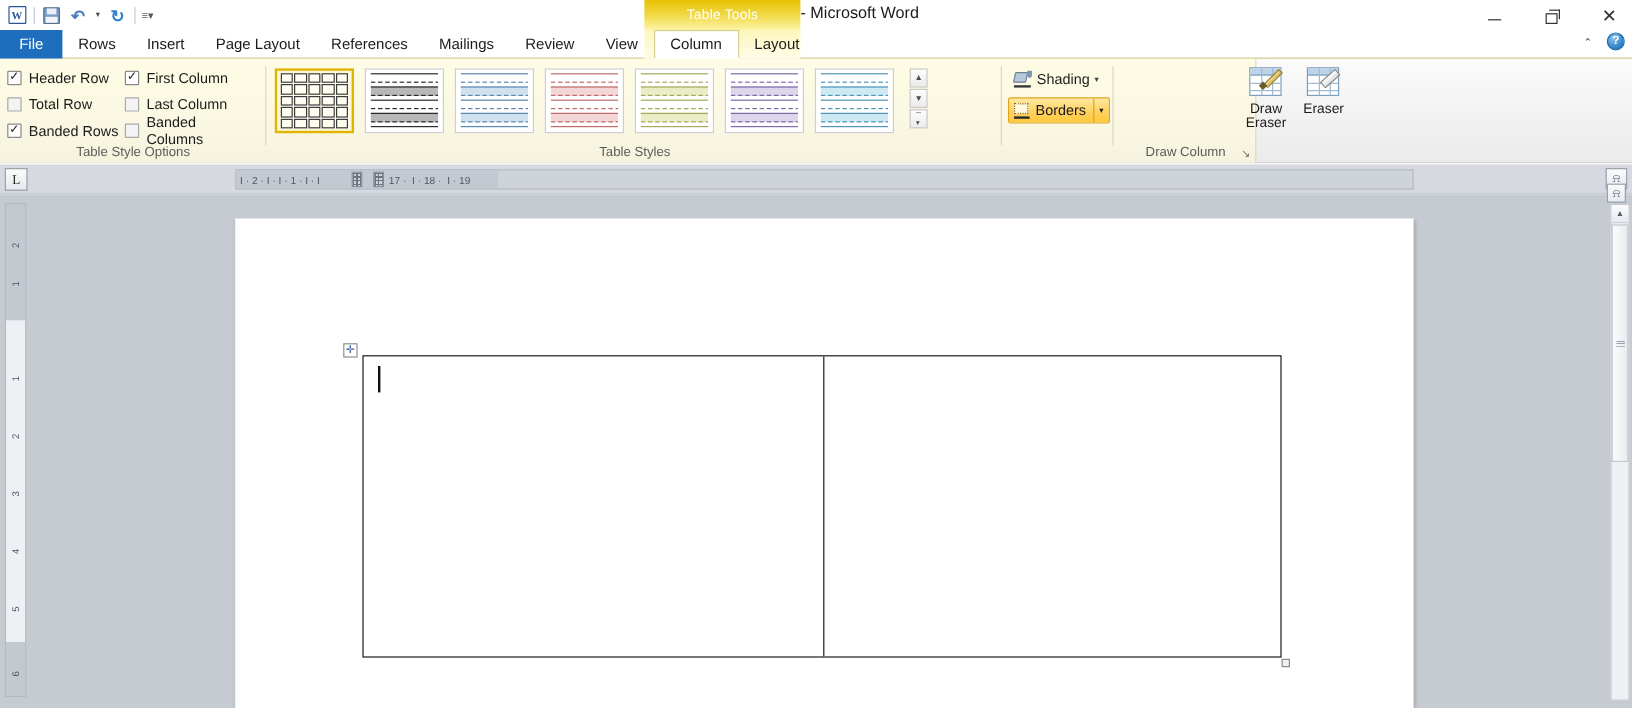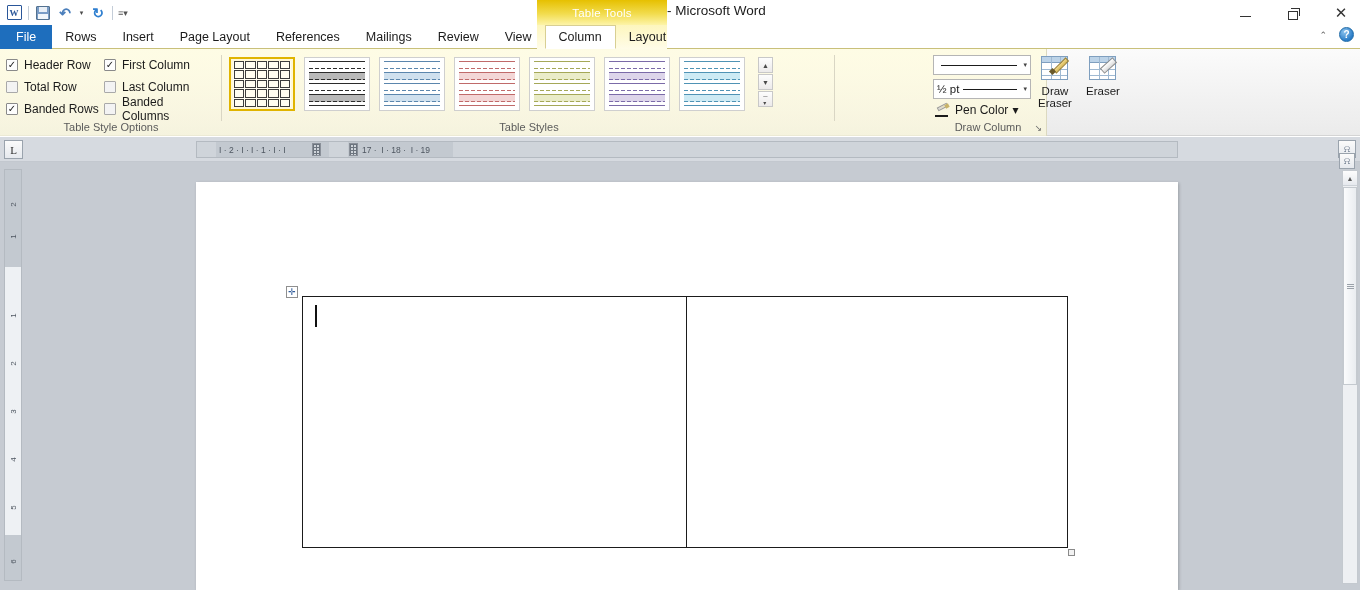--- a/index.html
+++ b/index.html
@@ -229,21 +229,21 @@
     position: absolute; left: 4px; top: 3px; width: 19px; height: 19px;
     background: linear-gradient(to bottom,#fbfbfb,#e6e9ee);
     border: 1px solid #9aa3ad; display: flex; align-items: center; justify-content: center;
     font-size: 11px; color: #2b2b2b; font-family: "Liberation Serif", serif;
   }
   .hruler {
     position: absolute; left: 196px; top: 4px; width: 982px; height: 17px;
     background: #cfd4da; border: 1px solid #b4bac1;
     display: flex; align-items: stretch; overflow: hidden;
   }
-  .hr-zone { height: 100%; position: relative; margin-left: 19px; }
+  .hr-zone { height: 100%; position: relative; }
   .hr-zone.margin { background: #c3c9d0; }
   .hr-ticks {
     position: absolute; inset: 0; display: flex; align-items: center;
     font-size: 8.5px; color: #4e5660; letter-spacing: 0;
     white-space: nowrap; overflow: hidden; padding-left: 3px;
     font-family: "Liberation Sans", sans-serif;
   }
   .colmark {
     position: absolute; top: 1px; width: 9px; height: 13px;
     background:
@@ -621,42 +621,44 @@
           <div class="sbtn">▼</div>
           <div class="sbtn">
               <span style="font-size:6px">─<br>▾</span>
             </div>
         </div>
       </div>
       <div class="group-label">Table Styles</div>
       <div class="group-sep" style="right:0;"></div>
     </div>
 
+    <div class="group" id="gSB">
+      <div class="sbgroup">
+        <div class="rbtn">
+          <span class="ic-shading">
+            <i class="pot"></i>
+              <i class="drip"></i>
+              <i class="base"></i>
+          </span>
+          <span>Shading</span>
+          <span class="caret">▾</span>
+        </div>
+        <div class="rbtn active">
+          <span class="ic-borders">
+            <i class="bx"></i>
+              <i class="bbar"></i>
+          </span>
+          <span>Borders</span>
+          <span class="split-caret">▾</span>
+        </div>
+      </div>
+      <div class="group-sep" style="right:0;"></div>
+    </div>
 
     <div class="group" id="gDB">
-      <div class="db-left">
-        <div class="combo">
-          <i class="linepreview"></i>
-          <span class="caret">▾</span>
-        </div>
-        <div class="combo">
-          <span class="ptlabel">½ pt</span>
-          <i class="linepreview"></i>
-          <span class="caret">▾</span>
-        </div>
-        <div class="pencolor">
-          <span class="ic-pen">
-              <i class="nib"></i>
-              <i class="tip"></i>
-              <i class="ink"></i>
-            </span>
-          <span>Pen Color</span>
-          <span class="caret">▾</span>
-        </div>
-      </div>
 
       <div class="bigbtns">
         <div class="bigbtn">
           <span class="ic-big">
             <i class="tbl">
               <i class="hdr"></i>
               <i class="vl" style="left:9px"></i>
                 <i class="vl" style="left:18px"></i>
               <i class="hl" style="top:12px"></i>
                 <i class="hl" style="top:18px"></i>

